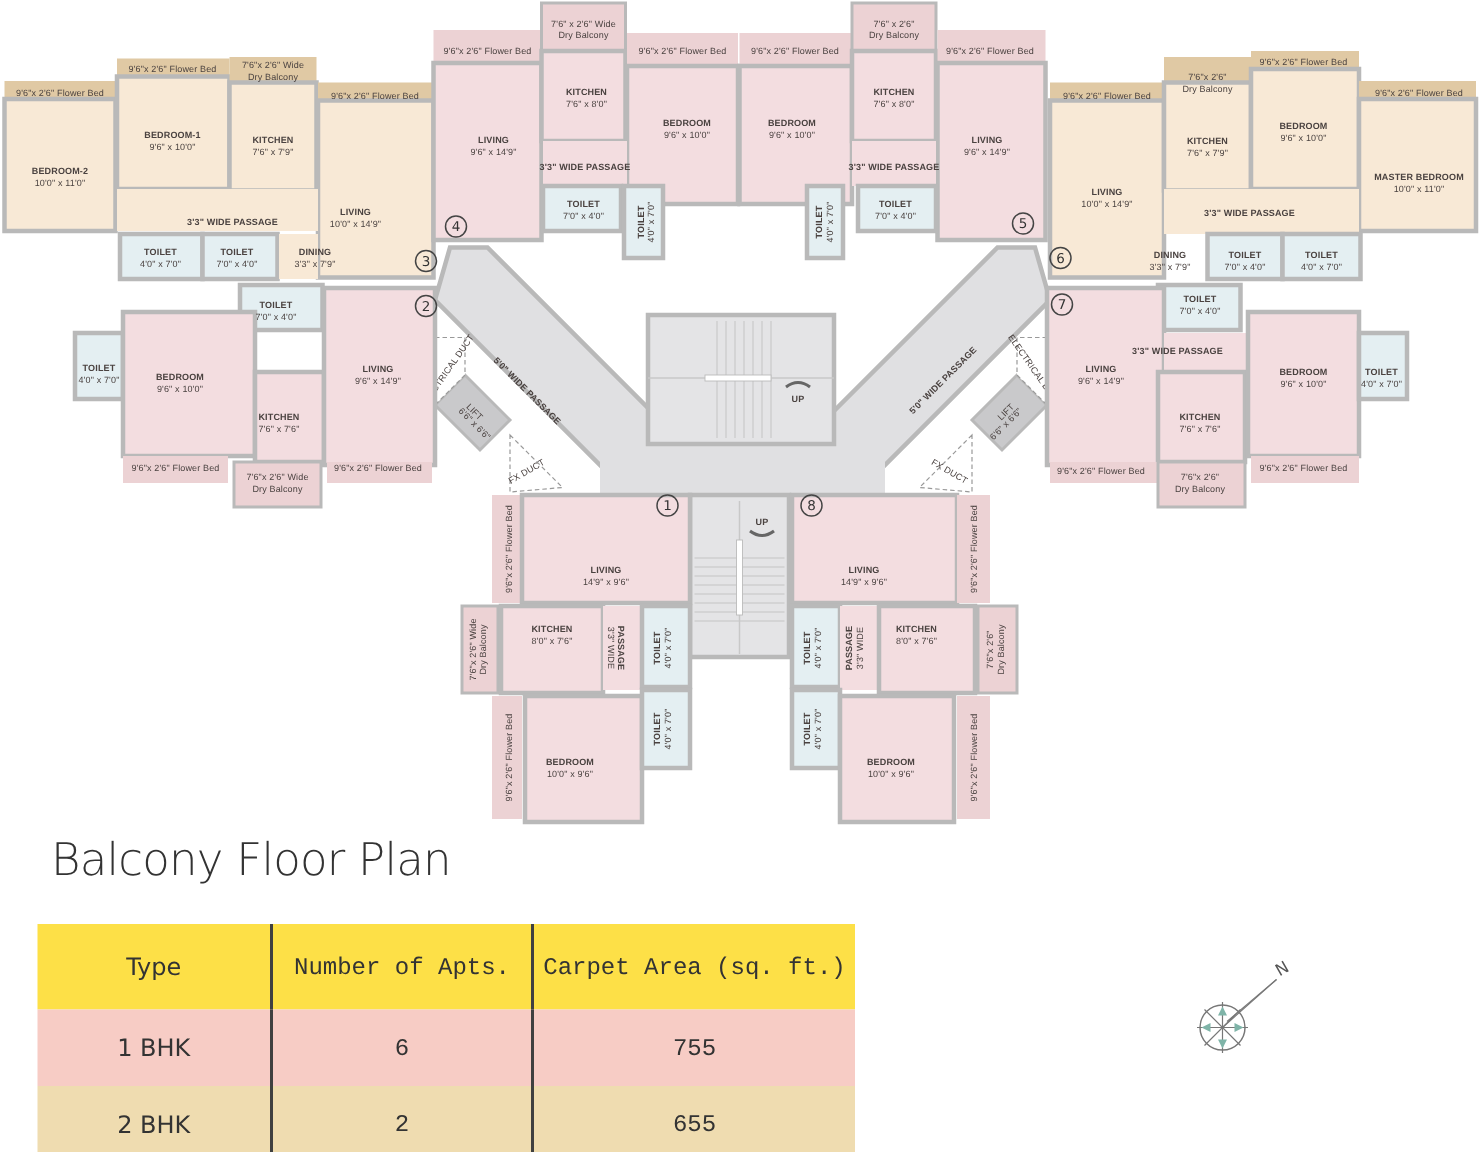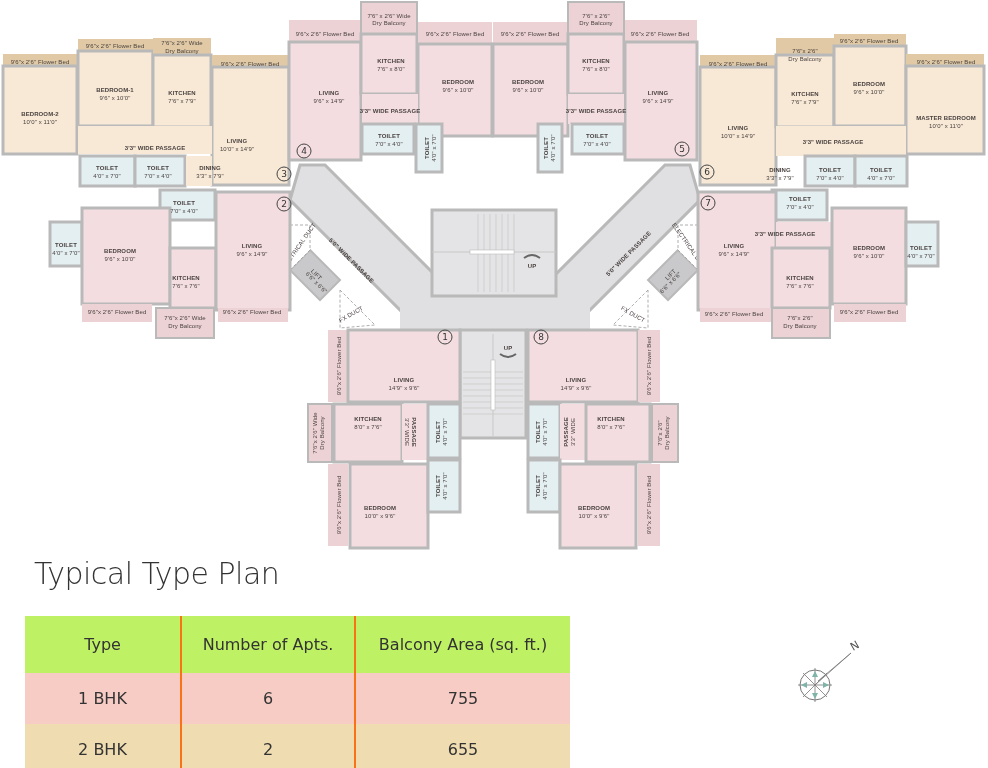--- a/index.html
+++ b/index.html
@@ -5,23 +5,23 @@
   html,body{margin:0;padding:0;background:#ffffff;}
   body{width:988px;height:768px;position:relative;overflow:hidden;font-family:"Liberation Sans",sans-serif;}
   #plan{position:absolute;left:0;top:0;width:988px;height:560px;}
   #plan svg{width:988px;height:560px;display:block;}
   .rl{font-family:"Liberation Sans",sans-serif;font-size:6px;fill:#4a4240;text-anchor:middle;letter-spacing:0.1px;}
   .rl-b{font-weight:bold;}
   .num{font-family:"DejaVu Sans",sans-serif;font-size:9px;fill:#333;text-anchor:middle;}
   .title{position:absolute;left:34px;top:556px;font-family:"DejaVu Sans",sans-serif;font-weight:300;font-size:30px;color:#333;letter-spacing:-0.5px;}
   table.summary{position:absolute;left:25px;top:616px;border-collapse:collapse;font-family:"DejaVu Sans",sans-serif;font-size:16px;color:#333;}
   table.summary th,table.summary td{text-align:center;font-weight:normal;padding:0;}
-  table.summary th{height:57px;background:#bef264;}
+  table.summary th{height:57px;background:#fde047;}
   table.summary td{height:51px;}
-  table.summary th+th, table.summary td+td{border-left:2px solid #f97316;}
+  table.summary th+th, table.summary td+td{border-left:2px solid #404040;font-family:Liberation Mono, monospace;}
   .c1{width:155px;}.c2{width:172px;}.c3{width:214px;}
   tr.r1bhk td{background:#f7ccc5;margin-left:48px;}
   tr.r2bhk td{background:#efdcb0;}
   #compass{position:absolute;left:795px;top:635px;width:70px;height:70px;}
 </style>
 </head>
 <body>
 
 <div id="plan">
 <svg viewBox="0 0 988 560" xmlns="http://www.w3.org/2000/svg">
@@ -342,28 +342,28 @@
     <text class="rl" x="547" y="486" transform="rotate(-90 547 486)">4'0" x 7'0"</text>
     <text class="rl rl-b" x="594" y="510">BEDROOM</text>
     <text class="rl" x="594" y="518">10'0" x 9'6"</text>
     <text class="rl" x="651" y="505" transform="rotate(-90 651 505)">9'6"x 2'6" Flower Bed</text>
     <circle cx="541" cy="337" r="7" fill="none" stroke="#444"></circle>
         <text class="num" x="541" y="340">8</text>
   </g>
 </svg>
 </div>
 
-<div class="title">Typical Type Plan</div>
+<div class="title">Balcony Floor Plan</div>
 
 <table class="summary">
   <thead>
     <tr>
       <th class="c1">Type</th>
       <th class="c2">Number of Apts.</th>
-      <th class="c3">Balcony Area (sq. ft.)</th>
+      <th class="c3">Carpet Area (sq. ft.)</th>
     </tr>
   </thead>
   <tbody>
     <tr class="r1bhk">
       <td>1 BHK</td>
       <td>6</td>
       <td>755</td>
     </tr>
     <tr class="r2bhk">
       <td>2 BHK</td>

